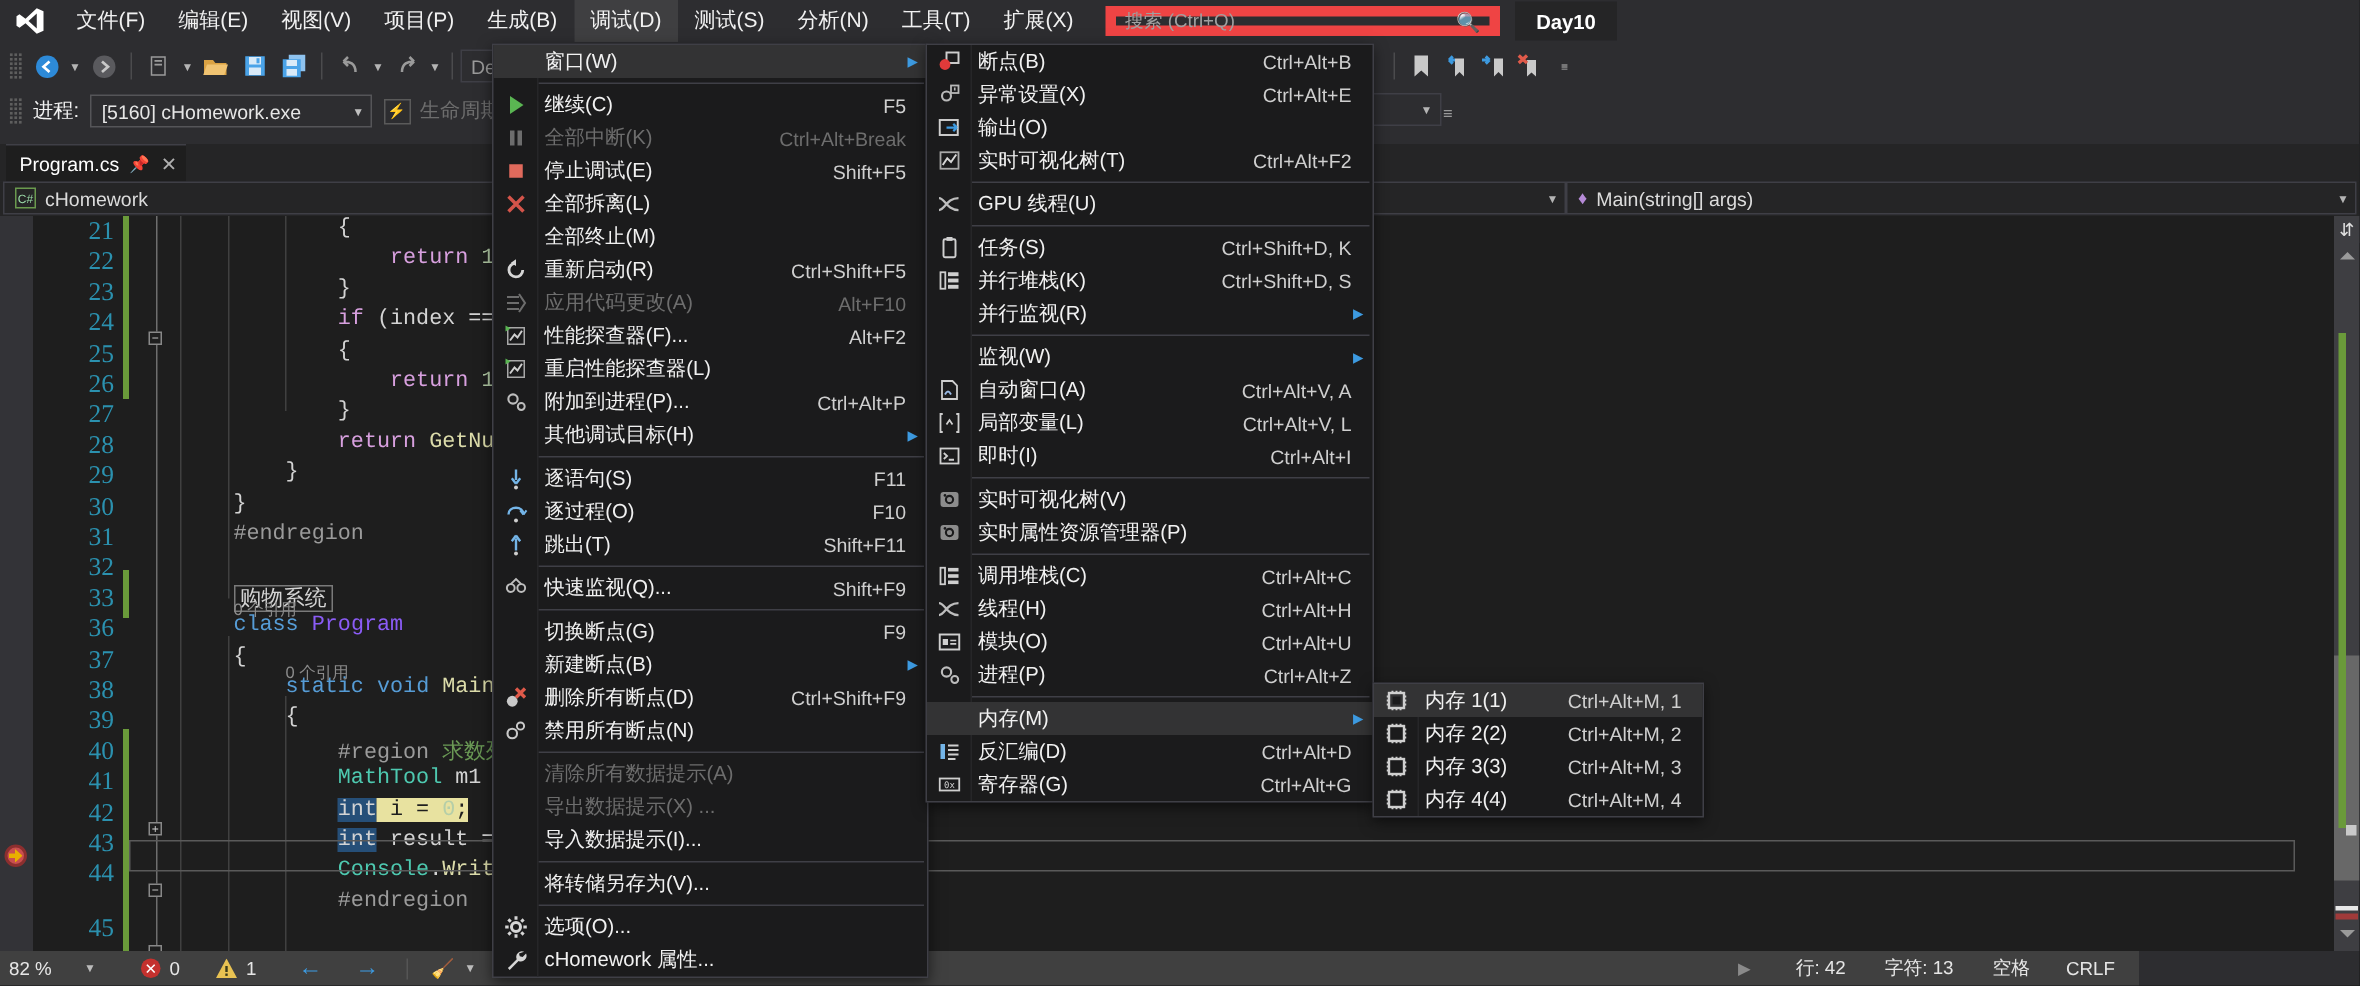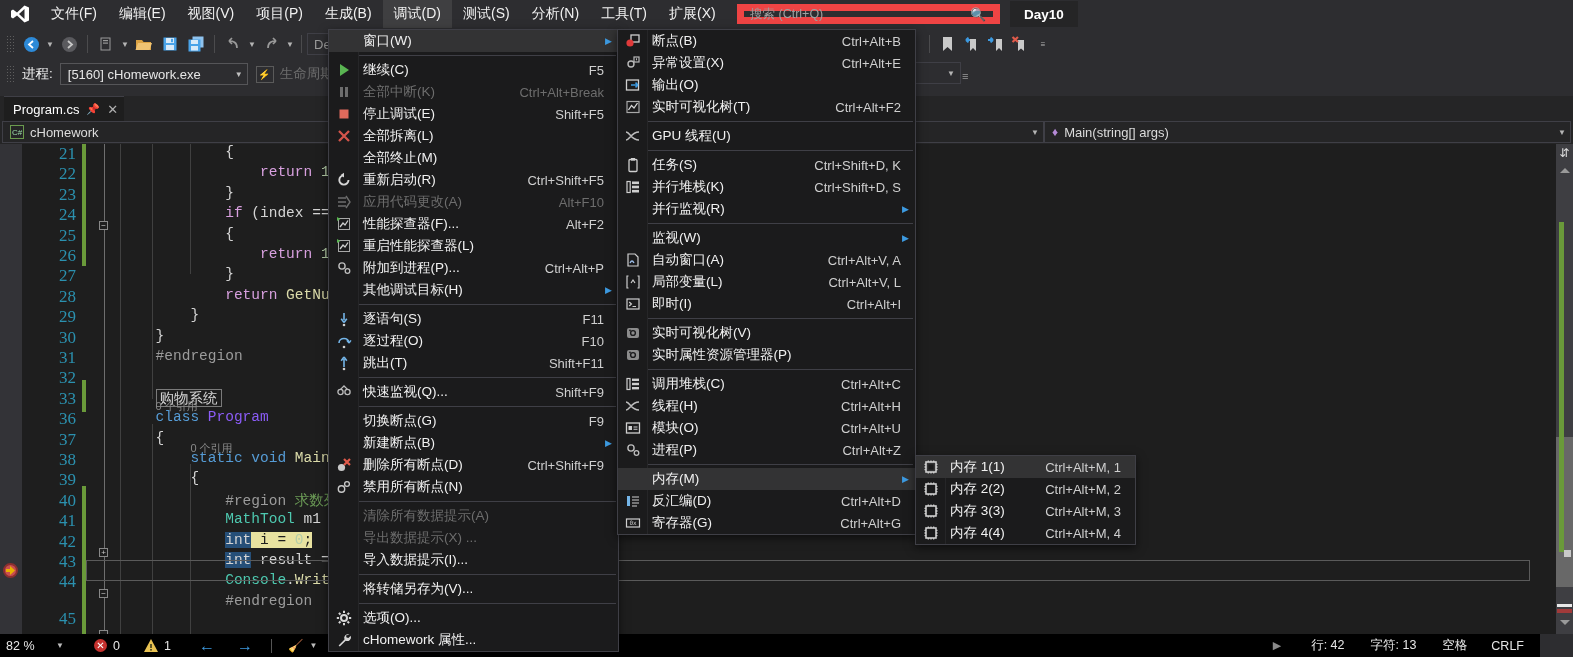--- a/index.html
+++ b/index.html
@@ -130,22 +130,22 @@
   .vsplit { position:absolute; right:0; top:144px; width:17px; height:18px; background:#3e3e42;
             display:flex; align-items:center; justify-content:center; color:#e0e0e0; font-size:12px;}
   .vthumb { position:absolute; right:0; width:17px; background:#686868; }
   .vmark-green { position:absolute; right:9px; width:5px; background:#6a9a3a; }
   .vcaretup { position:absolute; right:3px; top:168px; width:0;height:0;
               border-left:5px solid transparent;border-right:5px solid transparent;border-bottom:5px solid #9a9a9a;}
   .vcaretdn { position:absolute; right:3px; top:620px; width:0;height:0;
               border-left:5px solid transparent;border-right:5px solid transparent;border-top:5px solid #9a9a9a;}
 
   
-  .status { position:absolute; left:0; top:634px; width:1540px; height:23px;
-            background:#000000; display:flex; align-items:center; font-size:12.5px; color:#e6e6e6; }
+  .status { position:absolute; left:0; top:634px; width:1426px; height:23px;
+            background:#404040; display:flex; align-items:center; font-size:12.5px; color:#e6e6e6; }
   .zoombox { width:70px; height:23px; display:flex; align-items:center; padding:0 6px; gap:6px; }
   .errdot { width:13px;height:13px;border-radius:50%;background:#c4312e;color:#fff;
             font-size:10px;display:flex;align-items:center;justify-content:center;}
   .arrowb { color:#3d9ae0; font-size:16px; }
 
   
   .menu { position:absolute; background:#1b1b1c; border:1px solid #3f3f46;
           box-shadow:0 3px 9px rgba(0,0,0,.55); z-index:50; }
   .menu-row { position:relative; display:flex; align-items:center; height:22px;
               font-size:13.5px; color:#f1f1f1; cursor:default; }

